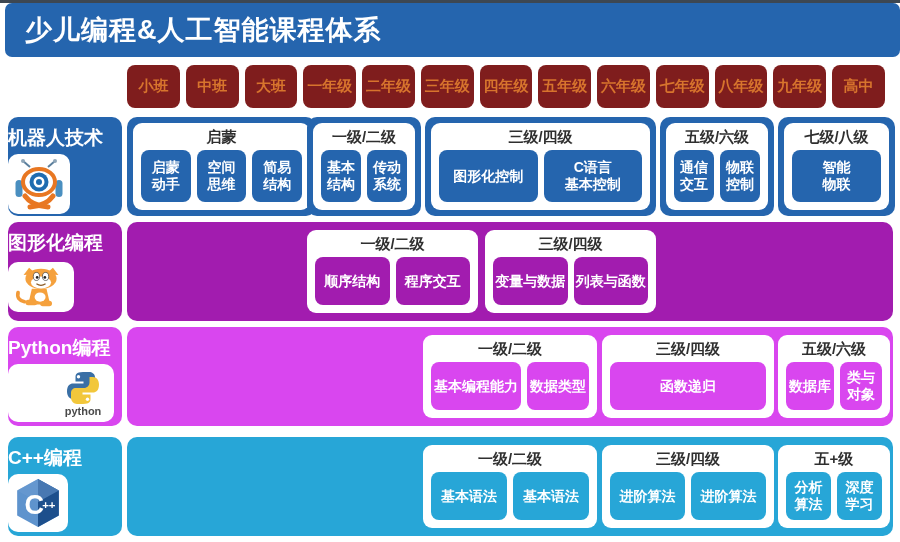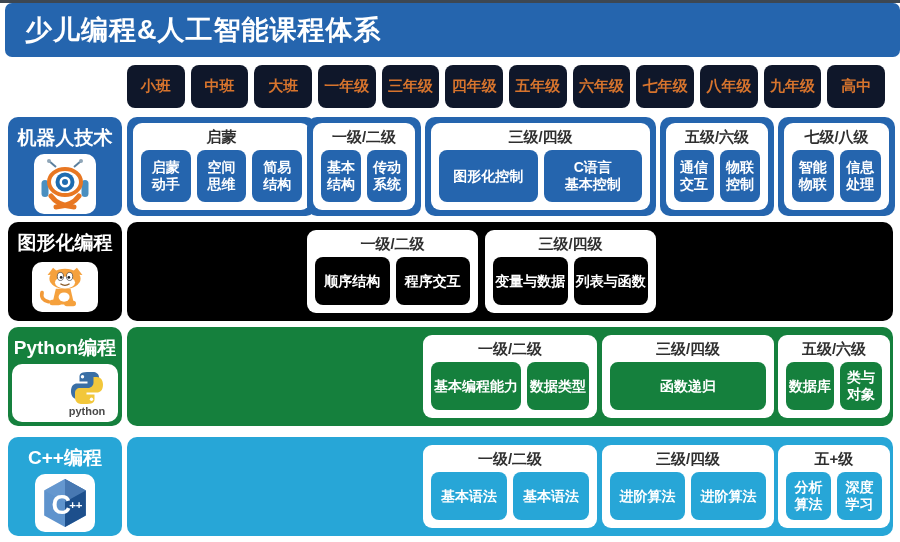--- a/index.html
+++ b/index.html
@@ -4,34 +4,34 @@
 <style>
   html,body{margin:0;padding:0;}
   body{width:900px;height:542px;background:#ffffff;font-family:"Liberation Sans","DejaVu Sans",sans-serif;}
   .canvas{position:relative;width:900px;height:542px;background:#fff;overflow:hidden;}
 
   .topline{position:absolute;top:0;left:0;width:100%;height:3px;background:#3d4752;}
   .header{position:absolute;top:3px;left:5px;right:0;height:54px;background:#2565ae;border-radius:7px;
           display:flex;align-items:center;padding-left:20px;color:#fff;font-size:27px;font-weight:bold;letter-spacing:1px;box-sizing:border-box;}
 
   .grades{position:absolute;top:65px;left:127px;width:758px;height:43px;display:flex;gap:6px;}
-  .grade{flex:1;background:#0f172a;border-radius:8px;color:#d7742d;font-weight:bold;font-size:15px;
+  .grade{flex:1;background:#7f1d1d;border-radius:8px;color:#d7742d;font-weight:bold;font-size:15px;
          display:flex;align-items:center;justify-content:center;}
 
   .row{position:absolute;left:8px;right:7px;height:99px;}
   .row-robot{top:117px;}  .row-scratch{top:222px;}  .row-python{top:327px;}  .row-cpp{top:437px;}
 
   .rlabel{position:absolute;left:0;top:0;width:114px;height:99px;border-radius:10px;color:#fff;
-          display:flex;flex-direction:column;align-items:center;box-sizing:border-box;}
+          display:flex;flex-direction:column;align-items:flex-start;box-sizing:border-box;}
   .rtitle{font-size:19px;font-weight:bold;margin-top:8px;white-space:nowrap;}
   .iconbox{background:#fff;border-radius:10px;margin-top:3px;display:flex;flex-direction:column;align-items:center;justify-content:center;}
 
   .content{position:absolute;left:119px;right:0;top:0;height:99px;}
   .band{border-radius:10px;}
-  .bg-blue{background:#2565ae;}  .bg-orange{background:#000000;}  .bg-green{background:#15803d;}  .bg-cyan{background:#27a6d7;}
+  .bg-blue{background:#2565ae;}  .bg-orange{background:#a21caf;}  .bg-green{background:#d946ef;}  .bg-cyan{background:#27a6d7;}
 
   .secwrap{position:absolute;top:0;height:99px;border-radius:10px;padding:6px;box-sizing:border-box;}
   .wsec{position:absolute;top:8px;height:83px;}
   .wbox{background:#fff;border-radius:9px;display:flex;flex-direction:column;height:100%;width:100%;box-sizing:border-box;}
   .sec-title{font-size:15px;font-weight:bold;color:#2f2f2f;text-align:center;padding-top:5px;line-height:1.25;}
   .tiles{flex:1;display:flex;gap:6px;padding:3px 8px 8px;}
   .tile{flex:1;border-radius:8px;display:flex;align-items:center;justify-content:center;color:#fff;
         font-weight:bold;font-size:14px;text-align:center;white-space:pre-line;line-height:1.18;}
 
   .r0s0{left:0;width:189px}   .r0s1{left:180px;width:114px} .r0s2{left:298px;width:231px}
@@ -48,20 +48,21 @@
   <div class="topline"></div>
   <div class="header">
     <span>少儿编程&amp;人工智能课程体系</span>
   </div>
 
   <div class="grades">
     <div class="grade">小班</div>
     <div class="grade">中班</div>
     <div class="grade">大班</div>
     <div class="grade">一年级</div>
+    <div class="grade">二年级</div>
     <div class="grade">三年级</div>
     <div class="grade">四年级</div>
     <div class="grade">五年级</div>
     <div class="grade">六年级</div>
     <div class="grade">七年级</div>
     <div class="grade">八年级</div>
     <div class="grade">九年级</div>
     <div class="grade">高中</div>
   </div>
 
@@ -130,22 +131,20 @@
 控制</div>
           </div>
         </div>
       </div>
       <div class="secwrap bg-blue r0s4">
         <div class="wbox">
           <div class="sec-title">七级/八级</div>
           <div class="tiles">
             <div class="tile bg-blue">智能
 物联</div>
-            <div class="tile bg-blue">信息
-处理</div>
           </div>
         </div>
       </div>
     </div>
   </div>
 
   <div class="row row-scratch">
     <div class="rlabel bg-orange">
       <div class="rtitle">图形化编程</div>
       <div class="iconbox" style="width:66px;height:50px;margin-top:6px;">

